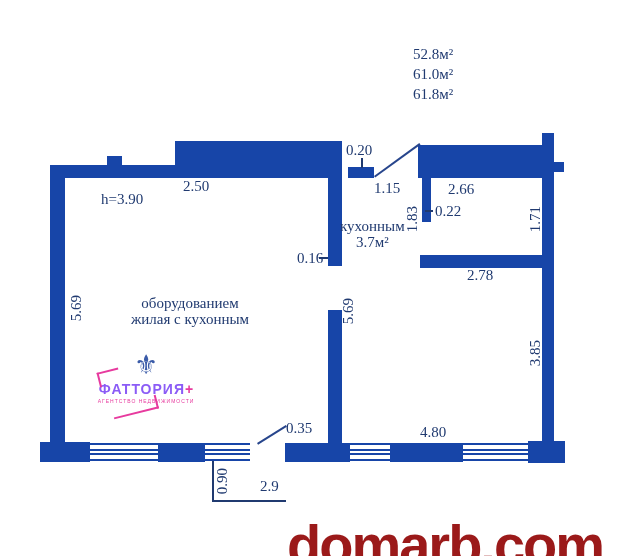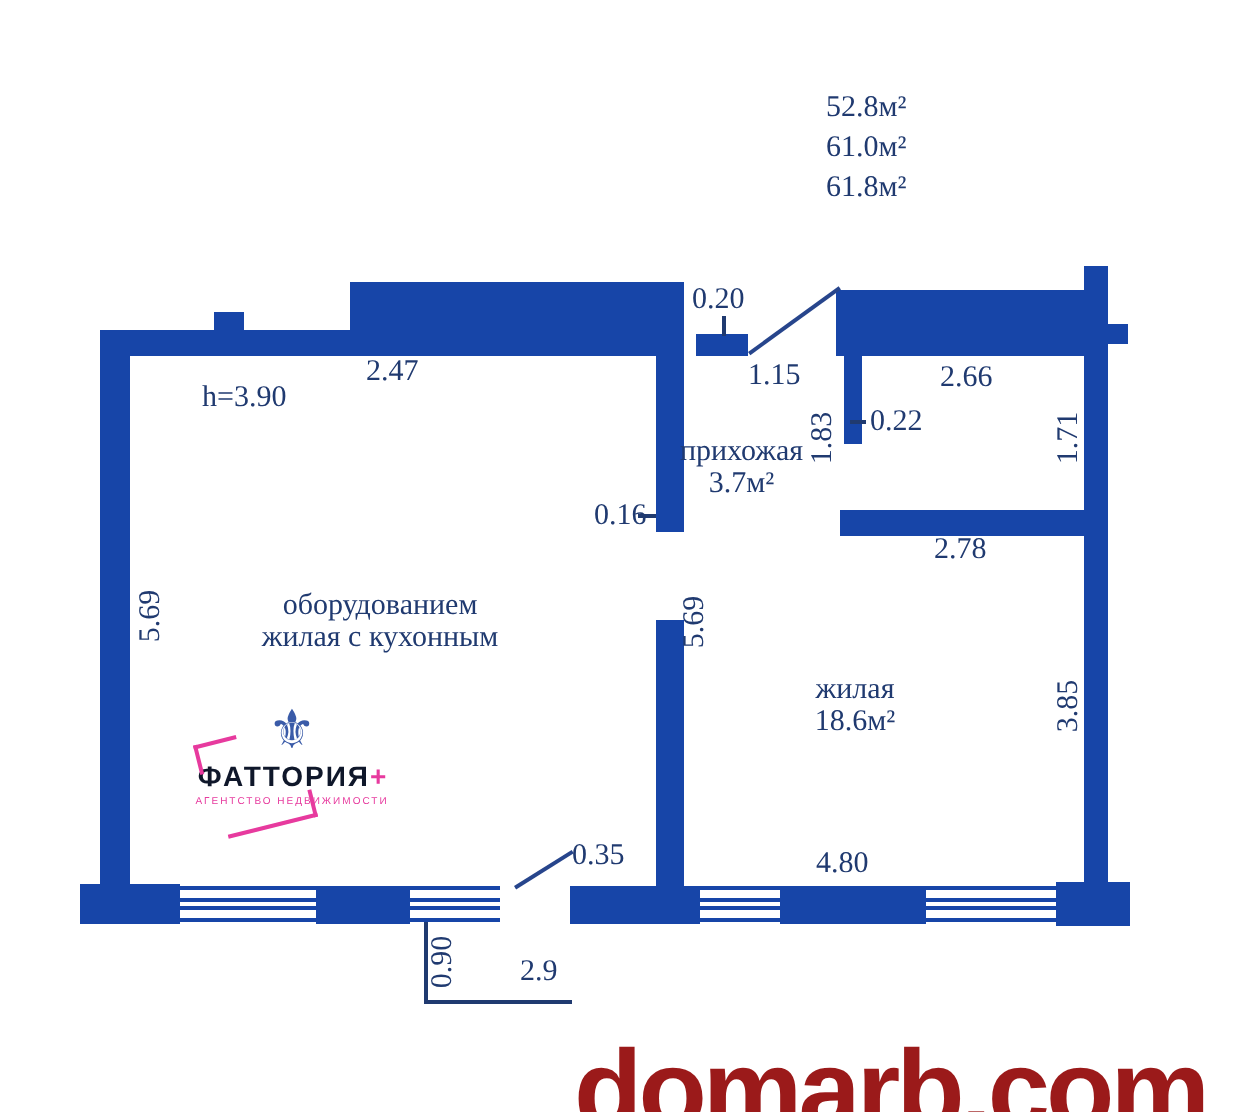--- a/index.html
+++ b/index.html
@@ -14,21 +14,21 @@
   .doorline{position:absolute;height:2px;background:#27458c;transform-origin:0 0;}
   .dim{position:absolute;color:#203a70;font-size:15px;white-space:nowrap;line-height:15px;}
   .vdim{transform:translate(-50%,-50%) rotate(-90deg);}
   .roomlbl{position:absolute;color:#203a70;font-size:15px;text-align:center;line-height:16px;white-space:nowrap;}
   .toparea{position:absolute;left:413px;top:44px;color:#203a70;font-size:15px;line-height:20px;}
   .watermark{position:absolute;left:287px;top:482px;color:#9b1a1a;font-size:56px;font-weight:bold;
              font-family:"Liberation Sans", sans-serif;letter-spacing:-2px;line-height:56px;margin-top:35px;}
   .logo{position:absolute;left:86px;top:350px;width:120px;height:75px;text-align:center;
         font-family:"Liberation Sans", sans-serif;}
   .logo .emblem{display:block;color:#3a5ba8;font-size:27px;line-height:30px;}
-  .logo .brand{color:#0f172a;font-size:14px;font-weight:bold;letter-spacing:1px;line-height:15px;}
+  .logo .brand{color:#8b5cf6;font-size:14px;font-weight:bold;letter-spacing:1px;line-height:15px;}
   .logo .plus{color:#e73a9e;font-size:14px;font-weight:bold;}
   .logo .sub{display:block;color:#e73a9e;font-size:5px;letter-spacing:1px;line-height:6px;}
   .bracket{position:absolute;box-sizing:border-box;}
   .bracket.tl{left:12px;top:20px;width:22px;height:15px;border-left:2px solid #e73a9e;border-top:2px solid #e73a9e;transform:rotate(-14deg);}
   .bracket.br{left:26px;top:50px;width:46px;height:14px;border-right:2px solid #e73a9e;border-bottom:2px solid #e73a9e;transform:rotate(-14deg);}
 </style>
 </head>
 <body>
 
 <div class="canvas">
@@ -65,49 +65,45 @@
 
   <div class="doorline" style="left:374px;top:176px;width:56px;transform:rotate(-36deg);"></div>
   <div class="doorline" style="left:257px;top:443px;width:34px;transform:rotate(-32deg);"></div>
 
   <div class="dline" style="left:361px;top:158px;width:2px;height:10px;"></div>
   <div class="dline" style="left:319px;top:257px;width:9px;height:2px;"></div>
   <div class="dline" style="left:425px;top:210px;width:8px;height:2px;"></div>
   <div class="dline" style="left:212px;top:461px;width:2px;height:41px;"></div>
   <div class="dline" style="left:212px;top:500px;width:74px;height:2px;"></div>
 
-  <div class="dim" style="left:183px;top:179px;">2.47</div>
+  <div class="dim" style="left:183px;top:179px;">2.50</div>
   <div class="dim" style="left:101px;top:192px;">h=3.90</div>
   <div class="dim" style="left:346px;top:143px;">0.20</div>
   <div class="dim" style="left:374px;top:181px;">1.15</div>
-  <div class="dim" style="left:470px;top:182px;text-align:center;">2.66</div>
+  <div class="dim" style="left:448px;top:182px;text-align:center;">2.66</div>
   <div class="dim vdim" style="left:412px;top:219px;">1.83</div>
   <div class="dim" style="left:435px;top:204px;">0.22</div>
   <div class="dim vdim" style="left:535px;top:219px;">1.71</div>
   <div class="dim" style="left:297px;top:251px;">0.16</div>
   <div class="dim" style="left:467px;top:268px;">2.78</div>
   <div class="dim vdim" style="left:76px;top:308px;">5.69</div>
   <div class="dim vdim" style="left:348px;top:311px;">5.69</div>
   <div class="dim vdim" style="left:535px;top:353px;">3.85</div>
   <div class="dim" style="left:286px;top:421px;">0.35</div>
-  <div class="dim" style="left:408px;top:425px;">4.80</div>
+  <div class="dim" style="left:420px;top:425px;">4.80</div>
   <div class="dim vdim" style="left:222px;top:481px;">0.90</div>
   <div class="dim" style="left:260px;top:479px;">2.9</div>
 
   <div class="roomlbl" style="left:105px;top:295px;width:170px;">
     <div>оборудованием</div>
     <div>жилая с кухонным</div>
   </div>
   <div class="roomlbl" style="left:340px;top:218px;">
-    <div>прихожая</div>
+    <div>кухонным</div>
     <div>3.7м²</div>
-  </div>
-  <div class="roomlbl" style="left:385px;top:337px;width:85px;">
-    <div>жилая</div>
-    <div>18.6м²</div>
   </div>
 
   <div class="logo">
     <div class="bracket tl"></div>
     <div class="bracket br"></div>
     <span class="emblem">⚜</span>
     <span class="brand">ФАТТОРИЯ</span><span class="plus">+</span>
     <span class="sub">АГЕНТСТВО НЕДВИЖИМОСТИ</span>
   </div>
 

